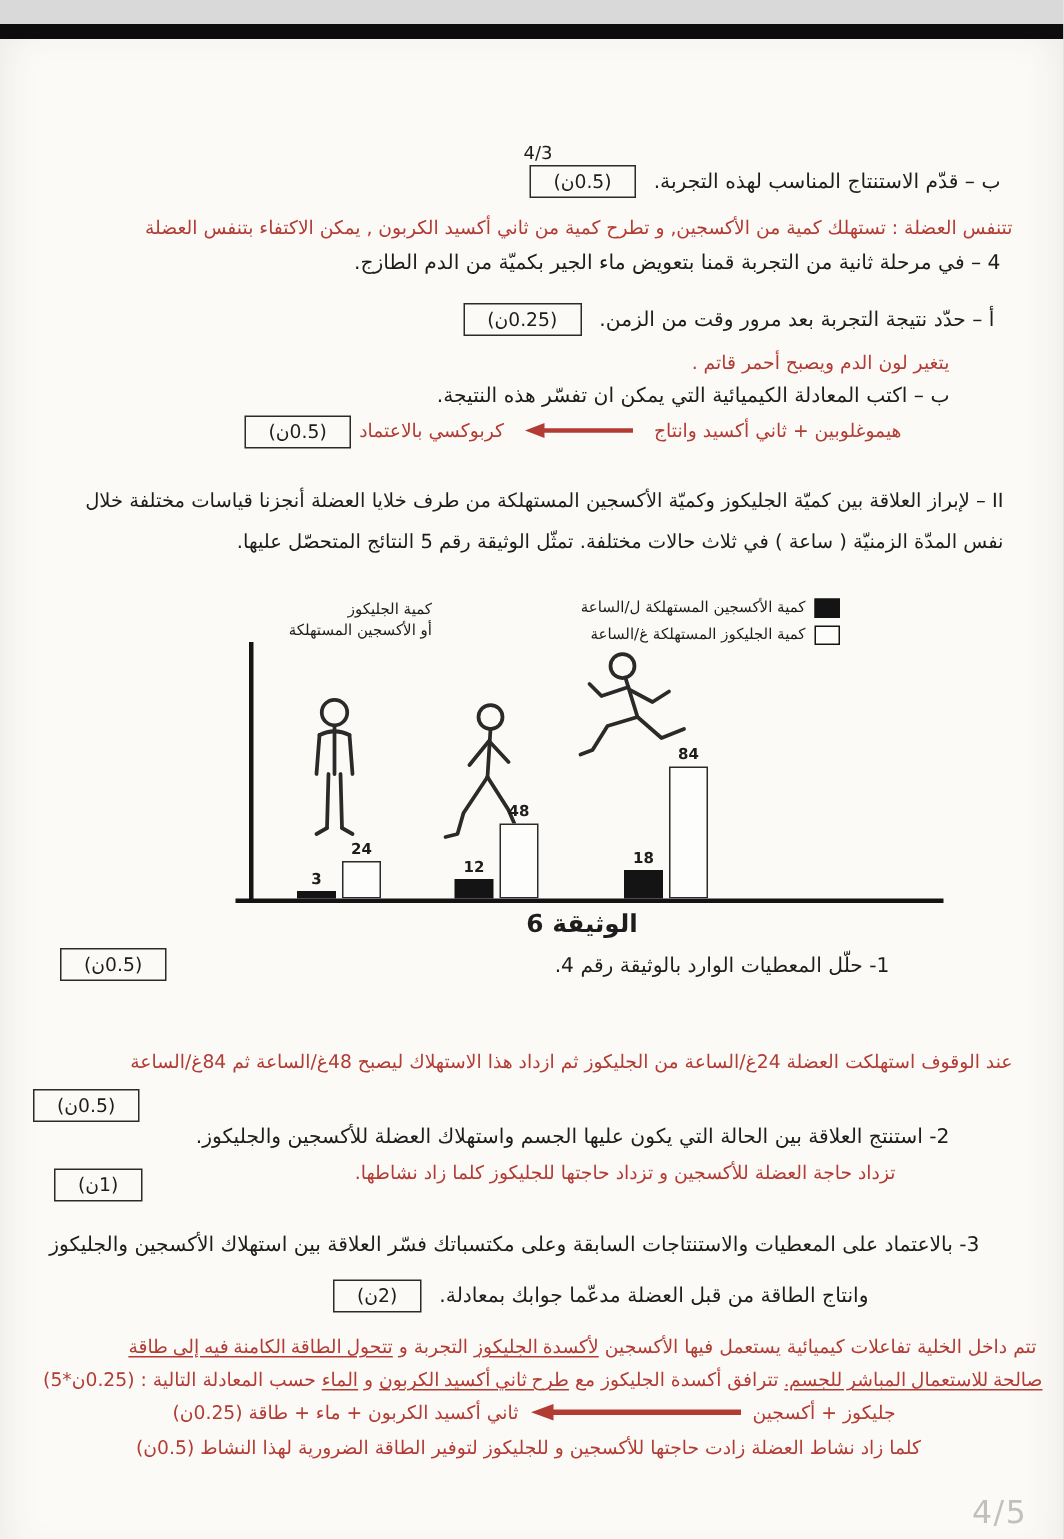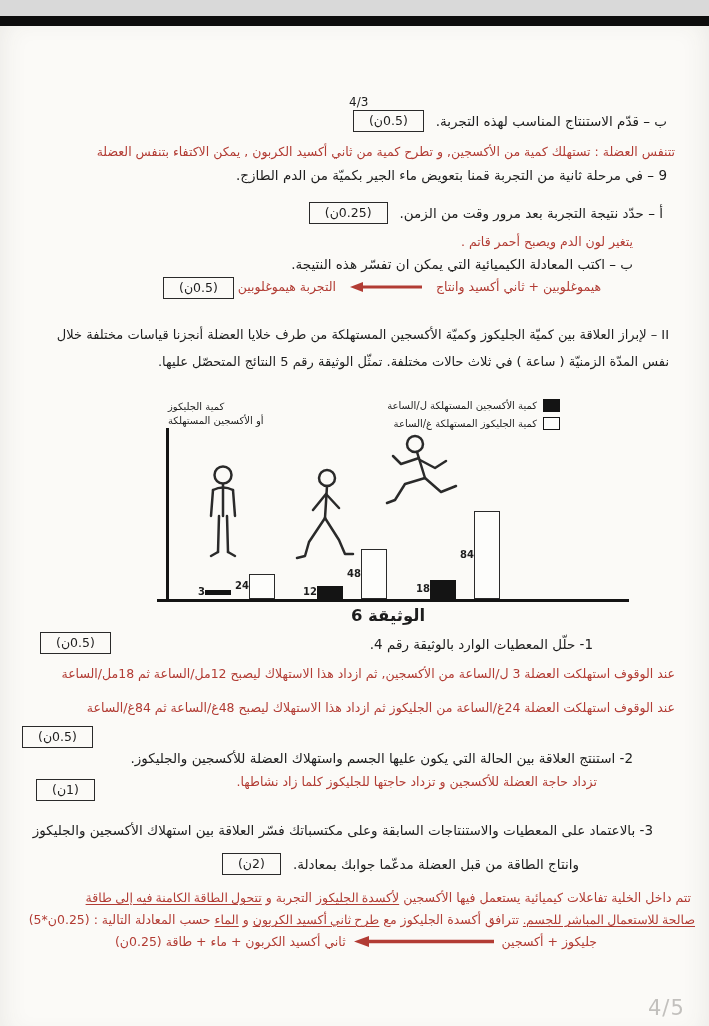--- a/index.html
+++ b/index.html
@@ -17,29 +17,29 @@
   .red  { color:#b23c34; font-size:12.5px; }
   .row  { display:flex; align-items:center; gap:12px; direction:rtl; }
   .pts-box {
     display:inline-block; border:1.6px solid #2a2a2a; background:transparent;
     padding:2px 15px 3px; font-size:12.5px; direction:rtl; white-space:nowrap;
   }
   .u { text-decoration:underline; text-underline-offset:2px;font-family:Liberation Serif, serif; }
   
   .y-axis { position:absolute; left:166px; top:412px; width:2.5px; height:174px; background:#141414; }
   .x-axis { position:absolute; left:157px; top:583px; width:472px; height:3px; background:#141414; }
-  .ylab   { position:absolute; left:168px; top:384px; width:120px; text-align:left;
+  .ylab   { position:absolute; left:168px; top:384px; width:120px; text-align:right;
             font-size:10px; line-height:14px; direction:rtl; }
   .legend { position:absolute; left:360px; top:383px; width:200px; }
   .legend-row { display:flex; direction:rtl; align-items:center; gap:6px; margin-bottom:5px; }
   .sw { width:17px; height:13px; border:1.6px solid #141414; flex:0 0 auto; }
   .sw.black { background:#141414; } .sw.white { background:#fdfdfb; }
   .legend-label { font-size:10px; }
   .bar-group { position:absolute; bottom:443px; display:flex; align-items:flex-end; gap:4px; }
-  .bar-wrap { display:flex; flex-direction:row; align-items:center; }
+  .bar-wrap { display:flex; flex-direction:column; align-items:center; }
   .bar { width:26px; }
   .bar.black { background:#141414; }
   .bar.white { background:#fdfdfb; border:1.6px solid #2a2a2a; }
   .bar-label { font-size:10px; font-weight:bold; margin-bottom:2px; }
   .caption { position:absolute; left:300px; top:590px; width:176px; text-align:center;
              font-weight:bold; font-size:16.5px; direction:rtl; }
   .figure-svg { position:absolute; }
   .footer-num { position:absolute; left:648px; top:980px; font-size:21px; color:#c2c0bd; letter-spacing:1px; }
   svg.arrow { flex:0 0 auto; }
 </style>
@@ -52,38 +52,38 @@
 
   <div class="line" style="top:79px;left:349px;font-size:12px;direction:ltr">4/3</div>
 
   <div class="row line" style="top:94px;right:42px">
     <span>ب – قدّم الاستنتاج المناسب لهذه التجربة.</span>
     <span class="pts-box">(0.5ن)</span>
   </div>
 
   <div class="line red" style="top:128px;right:34px">تتنفس العضلة : تستهلك كمية من الأكسجين, و تطرح كمية من ثاني أكسيد الكربون , يمكن الاكتفاء بتنفس العضلة</div>
 
-  <div class="line" style="top:151px;right:42px">9 – في مرحلة ثانية من التجربة قمنا بتعويض ماء الجير بكميّة من الدم الطازج.</div>
+  <div class="line" style="top:151px;right:42px">4 – في مرحلة ثانية من التجربة قمنا بتعويض ماء الجير بكميّة من الدم الطازج.</div>
 
   <div class="row line" style="top:186px;right:46px">
     <span>أ – حدّد نتيجة التجربة بعد مرور وقت من الزمن.</span>
     <span class="pts-box">(0.25ن)</span>
   </div>
 
   <div class="line red" style="top:218px;right:76px">يتغير لون الدم ويصبح أحمر قاتم .</div>
 
   <div class="line" style="top:240px;right:76px">ب – اكتب المعادلة الكيميائية التي يمكن ان تفسّر هذه النتيجة.</div>
 
   <div class="row line red" style="top:263px;right:108px;gap:14px">
     <span>هيموغلوبين + ثاني أكسيد وانتاج</span>
     <svg class="arrow" width="72" height="12" viewBox="0 0 72 12">
       <line x1="72" y1="6" x2="11" y2="6" stroke="#b23c34" stroke-width="3"></line>
       <polygon points="0,6 13,1 13,11" fill="#b23c34"></polygon>
     </svg>
-    <span>التجربة هيموغلوبين</span>
+    <span>كربوكسي بالاعتماد</span>
   </div>
   <span class="pts-box" style="position:absolute;top:261px;left:163px">(0.5ن)</span>
 
   <div class="line" style="top:311px;right:40px;font-size:13px">II – لإبراز العلاقة بين كميّة الجليكوز وكميّة الأكسجين المستهلكة من طرف خلايا العضلة أنجزنا قياسات مختلفة خلال</div>
   <div class="line" style="top:338px;right:40px;font-size:13px">نفس المدّة الزمنيّة ( ساعة )  في ثلاث حالات مختلفة. تمثّل الوثيقة رقم 5 النتائج المتحصّل عليها.</div>
 
   <div class="legend">
     <div class="legend-row">
       <span class="sw black"></span>
       <span class="legend-label">كمية الأكسجين المستهلكة ل/الساعة</span>
@@ -157,21 +157,20 @@
       <div class="bar-label">84</div>
       <div class="bar white" style="height: 88px;"></div>
     </div>
   </div>
 
   <div class="caption">الوثيقة 6</div>
 
   <div class="line" style="top:620px;right:116px">1- حلّل المعطيات الوارد بالوثيقة رقم 4.</div>
   <span class="pts-box" style="position:absolute;top:616px;left:40px">(0.5ن)</span>
 
-  <div class="line red" style="top:650px;right:34px">عند الوقوف استهلكت العضلة 3 ل/الساعة من الأكسجين, ثم ازداد هذا الاستهلاك ليصبح 12مل/الساعة ثم 18مل/الساعة</div>
   <div class="line red" style="top:684px;right:34px">عند الوقوف استهلكت العضلة 24غ/الساعة من الجليكوز ثم ازداد هذا الاستهلاك ليصبح 48غ/الساعة ثم 84غ/الساعة</div>
 
   <span class="pts-box" style="position:absolute;top:710px;left:22px">(0.5ن)</span>
   <div class="line" style="top:734px;right:76px">2- استنتج العلاقة بين الحالة التي يكون عليها الجسم واستهلاك العضلة للأكسجين والجليكوز.</div>
   <div class="line red" style="top:758px;right:112px">تزداد حاجة العضلة للأكسجين و تزداد حاجتها للجليكوز كلما زاد نشاطها.</div>
   <span class="pts-box" style="position:absolute;top:763px;left:36px">(1ن)</span>
 
   <div class="line" style="top:806px;right:56px">3- بالاعتماد على المعطيات والاستنتاجات السابقة وعلى مكتسباتك فسّر العلاقة بين استهلاك الأكسجين والجليكوز</div>
   <div class="row line" style="top:837px;right:130px">
     <span>وانتاج الطاقة من قبل العضلة مدعّما جوابك بمعادلة.</span>
@@ -183,17 +182,18 @@
 
   <div class="row line red" style="top:918px;right:112px;gap:8px">
     <span>جليكوز + أكسجين</span>
     <svg class="arrow" width="140" height="13" viewBox="0 0 140 13">
       <line x1="140" y1="6.5" x2="12" y2="6.5" stroke="#b23c34" stroke-width="3.6"></line>
       <polygon points="0,6.5 15,1 15,12" fill="#b23c34"></polygon>
     </svg>
     <span>ثاني أكسيد الكربون + ماء + طاقة (0.25ن)</span>
   </div>
 
+  <div class="line red" style="top:941px;right:95px">كلما زاد نشاط العضلة زادت حاجتها للأكسجين و للجليكوز لتوفير الطاقة الضرورية لهذا النشاط (0.5ن)</div>
 
   <div class="footer-num">4/5</div>
 
   <div class="bar-bottom"></div>
 </div>
 
 </body></html>

